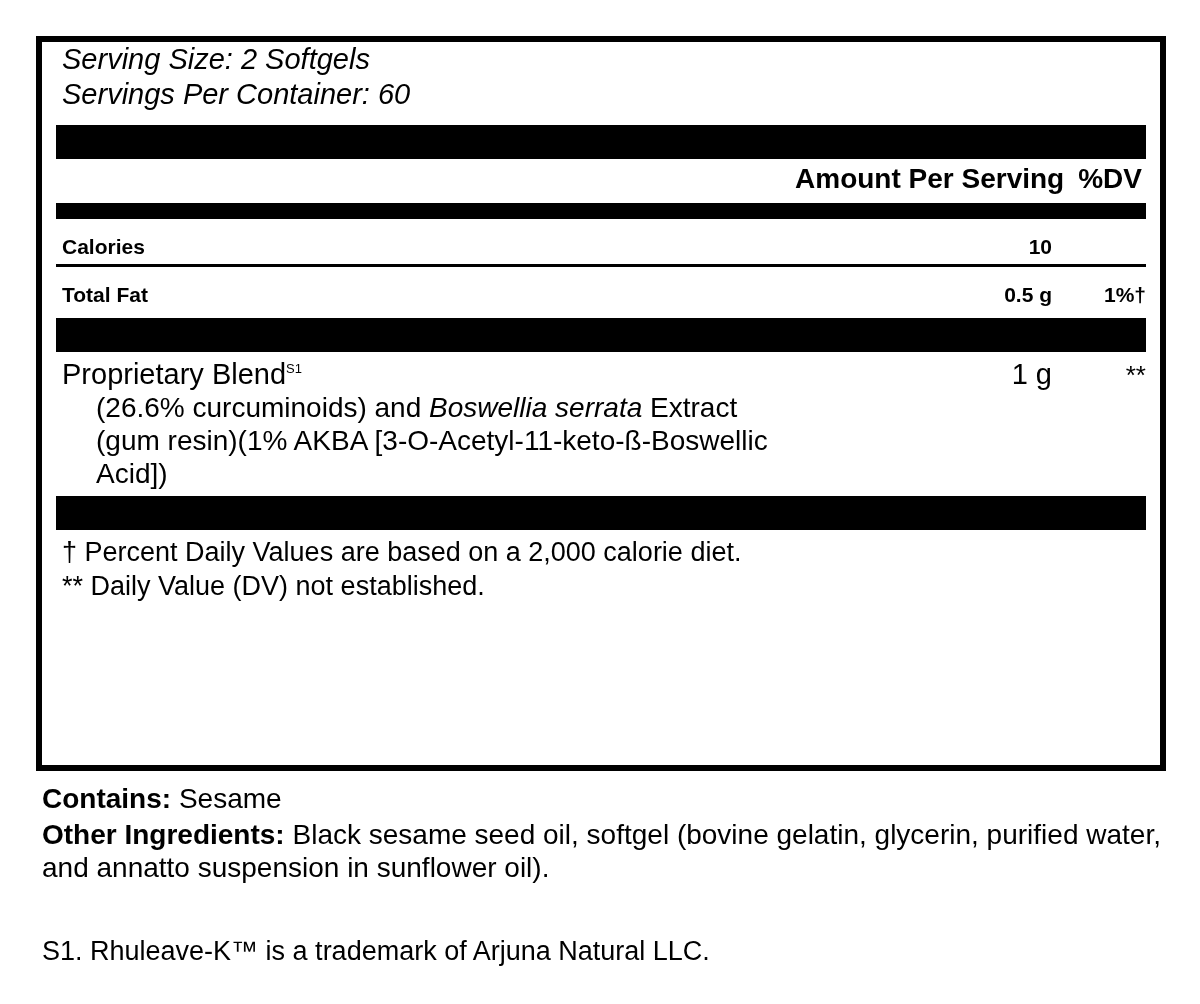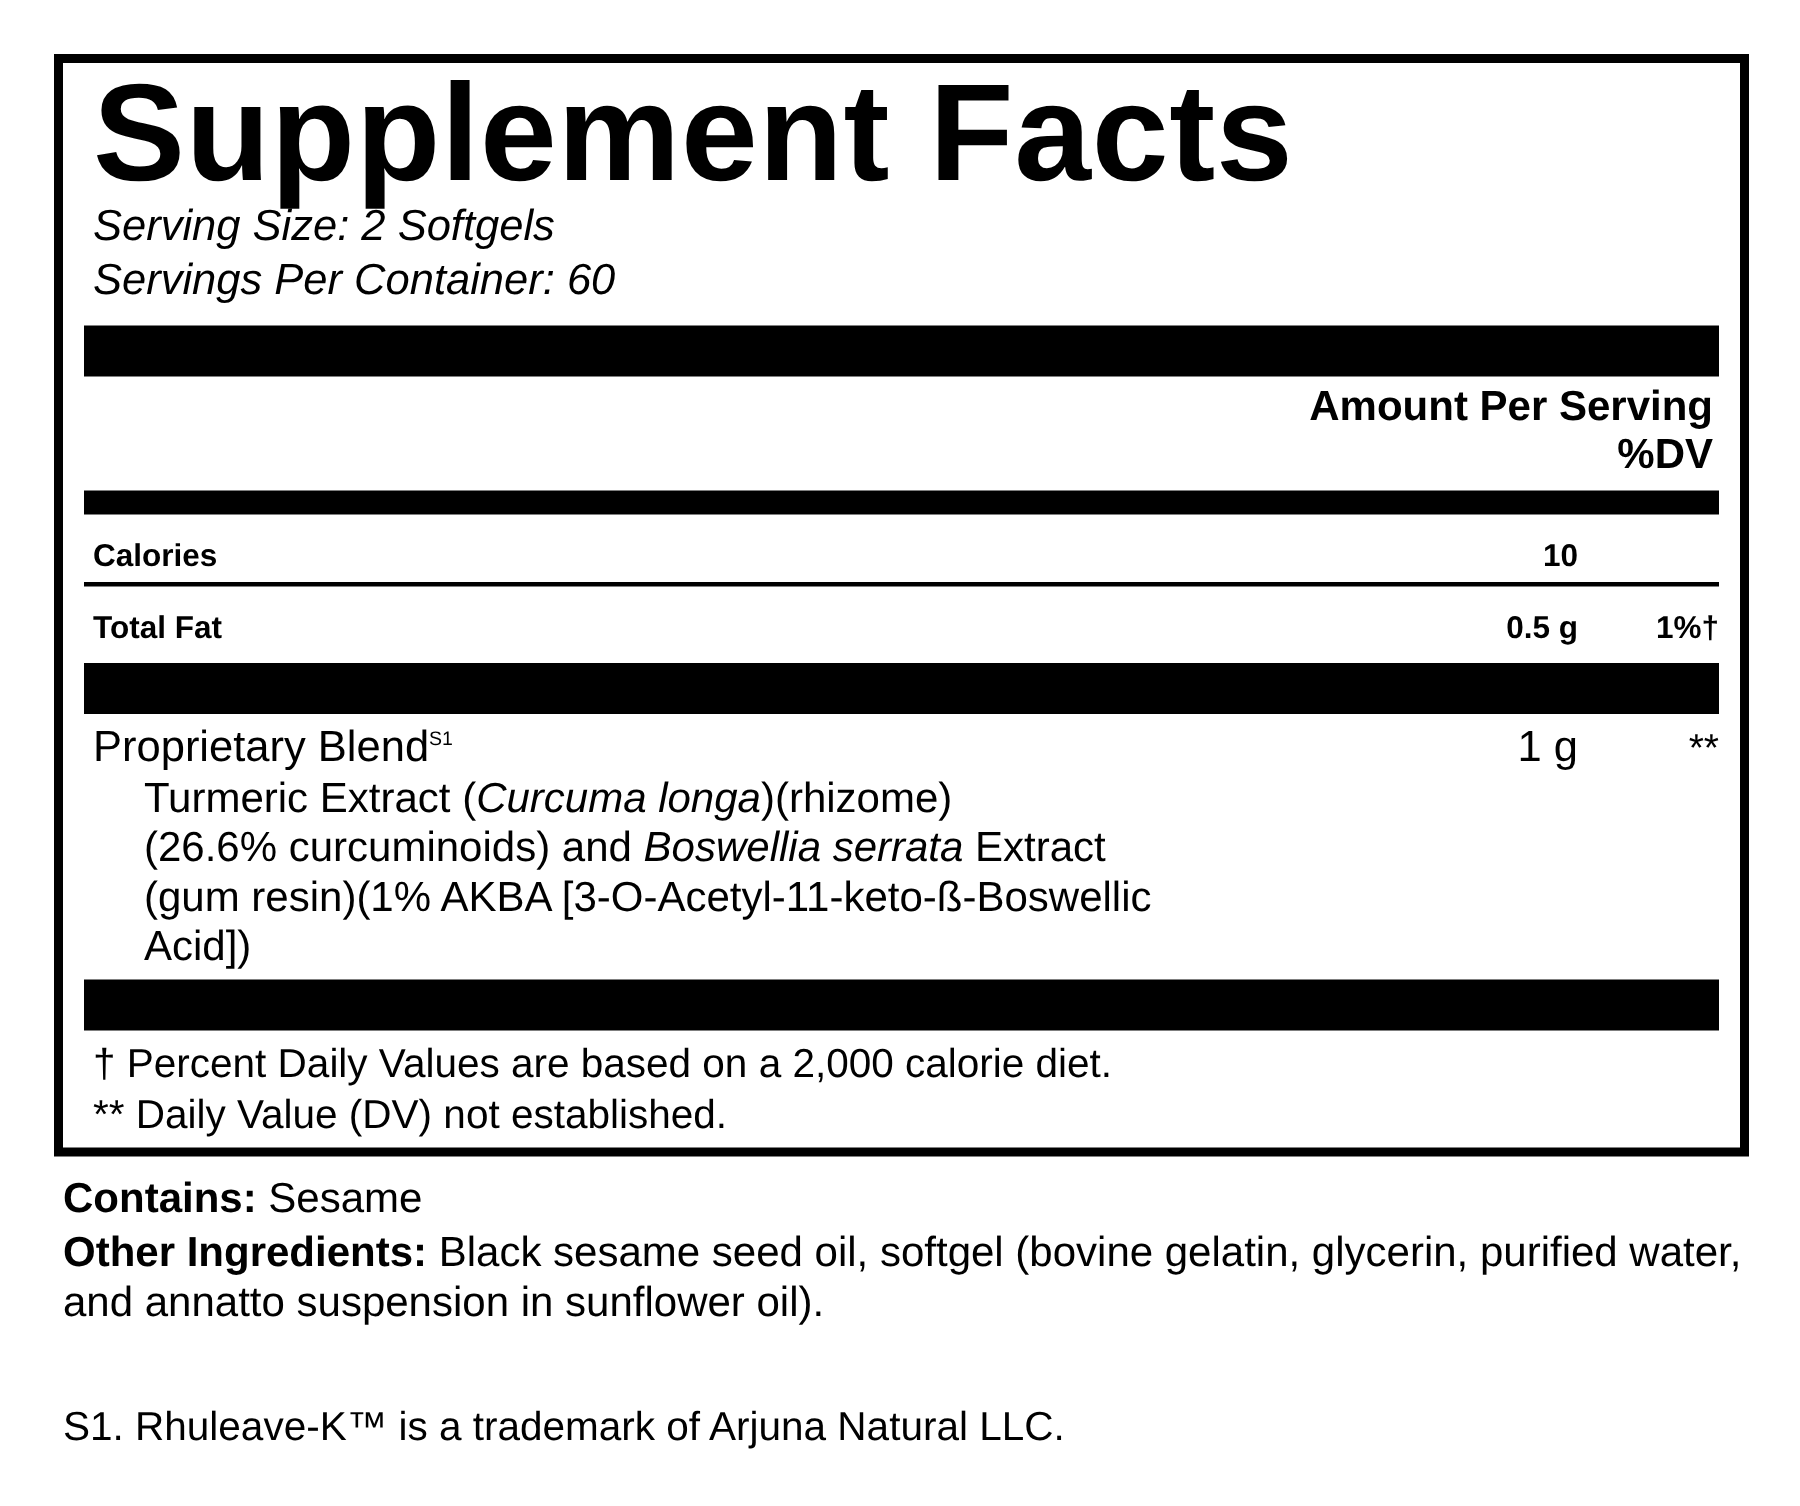--- a/index.html
+++ b/index.html
@@ -70,21 +70,21 @@
     height: 3px;
   }
 
   .amount-header {
     display: flex;
     justify-content: flex-end;
     align-items: flex-end;
     font-size: 28px;
     font-weight: bold;
     padding: 4px 4px 4px 0;
-    flex-direction: column;
+    gap: 14px;
   }
 
   .row {
     display: flex;
     align-items: baseline;
     font-size: 21px;
     padding: 16px 0 5px 0;
     font-weight: bold;
   }
   .row .name {
@@ -144,21 +144,20 @@
     font-size: 27px;
   }
 </style>
 </head>
 <body>
 
 <div class="page">
 
   <div class="panel">
 
-    <div class="title">Supplement Facts</div>
 
     <div class="serving-line">Serving Size: 2 Softgels</div>
     <div class="serving-line">Servings Per Container: 60</div>
 
     <div class="bar-thick"></div>
 
     <div class="amount-header">
       <span>Amount Per Serving</span>
       <span>%DV</span>
     </div>
@@ -180,21 +179,20 @@
 
     <div class="bar-thick2"></div>
 
     <div class="blend-row">
       <span class="name"><span>Proprietary Blend</span><span class="sup">S1</span></span>
       <span class="amt">1 g</span>
       <span class="dv">**</span>
     </div>
 
     <div class="blend-desc">
-      <div><span>Turmeric Extract (</span><span class="ital">Curcuma longa</span><span>)(rhizome)</span></div>
       <div><span>(26.6% curcuminoids) and </span><span class="ital">Boswellia serrata</span><span> Extract</span></div>
       <div>(gum resin)(1% AKBA [3-O-Acetyl-11-keto-ß-Boswellic</div>
       <div>Acid])</div>
     </div>
 
     <div class="bar-thick2"></div>
 
     <div class="footnotes">
       <div>† Percent Daily Values are based on a 2,000 calorie diet.</div>
       <div>** Daily Value (DV) not established.</div>

